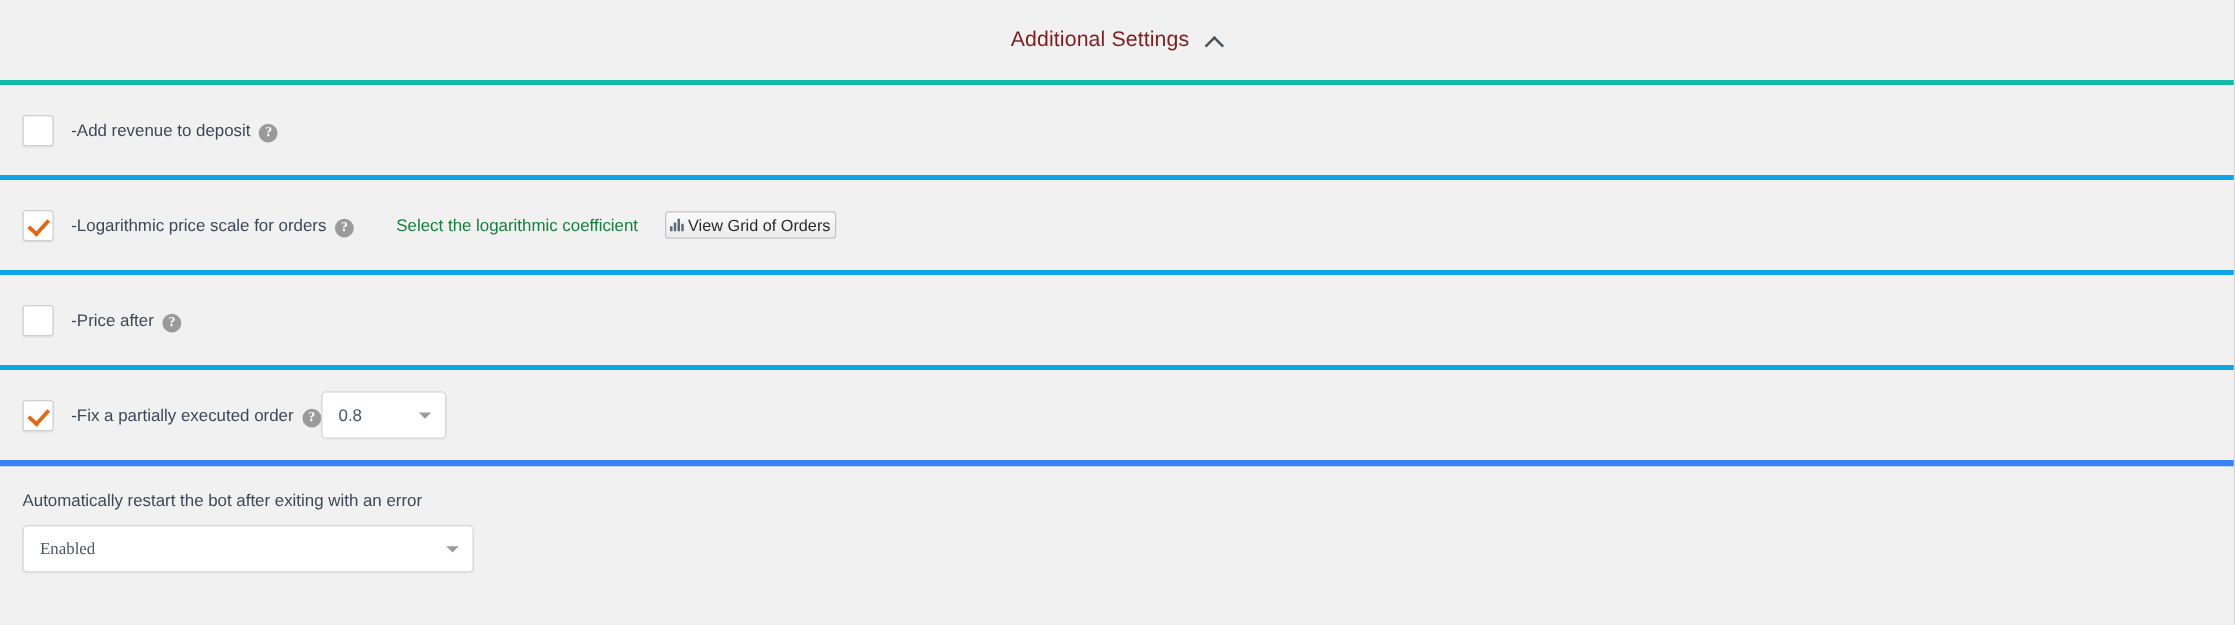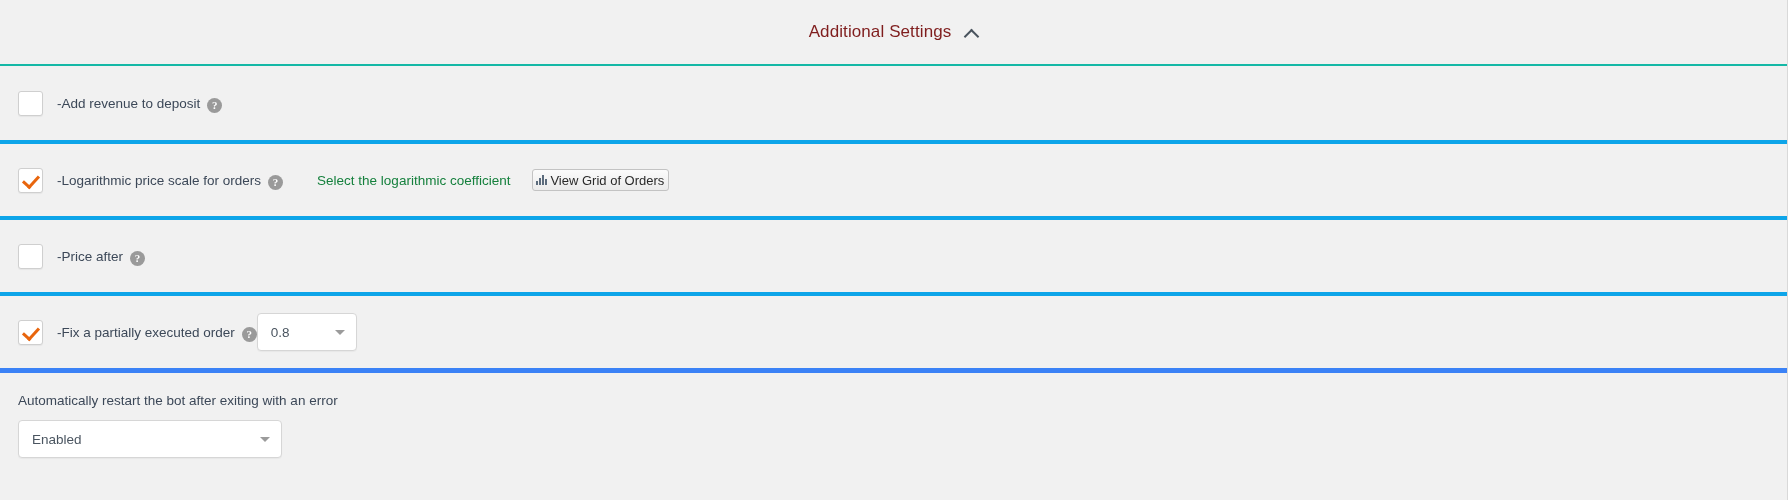--- a/index.html
+++ b/index.html
@@ -56,21 +56,21 @@
 
   
   .row {
     position: relative;
     display: flex;
     align-items: center;
     height: 76px;
     padding-left: 18px;
     border-top: 4px solid #0ea5e9;
   }
-  .row.first { border-top: 2px solid #14b8a6; }
+  .row.first { border-top: 4px solid #14b8a6; }
 
   
   .cb {
     width: 25px; height: 25px;
     background: #ffffff;
     border: 1px solid #cfcfcf;
     border-radius: 3px;
     box-shadow: 0 1px 1px rgba(0,0,0,.05);
     flex: 0 0 auto;
     position: relative;
@@ -140,21 +140,21 @@
     position: absolute;
     right: 11px; top: 50%;
     margin-top: -2px;
     width: 0; height: 0;
     border-left: 5px solid transparent;
     border-right: 5px solid transparent;
     border-top: 5px solid #9b9b9b;
   }
   .select.w-coef { width: 96px; margin-left: 11px; }
   .select.w-fix  { width: 100px; }
-  .select.w-restart { width: 264px; }
+  .select.w-restart { width: 361px; font-family: Liberation Serif, serif; }
 
   
   .grid-btn {
     margin-left: 22px;
     height: 22px;
     display: inline-flex;
     align-items: center;
     padding: 0 4px 0 3px;
     background: linear-gradient(#fbfbfb, #ebebeb);
     border: 1px solid #c3c3c3;

